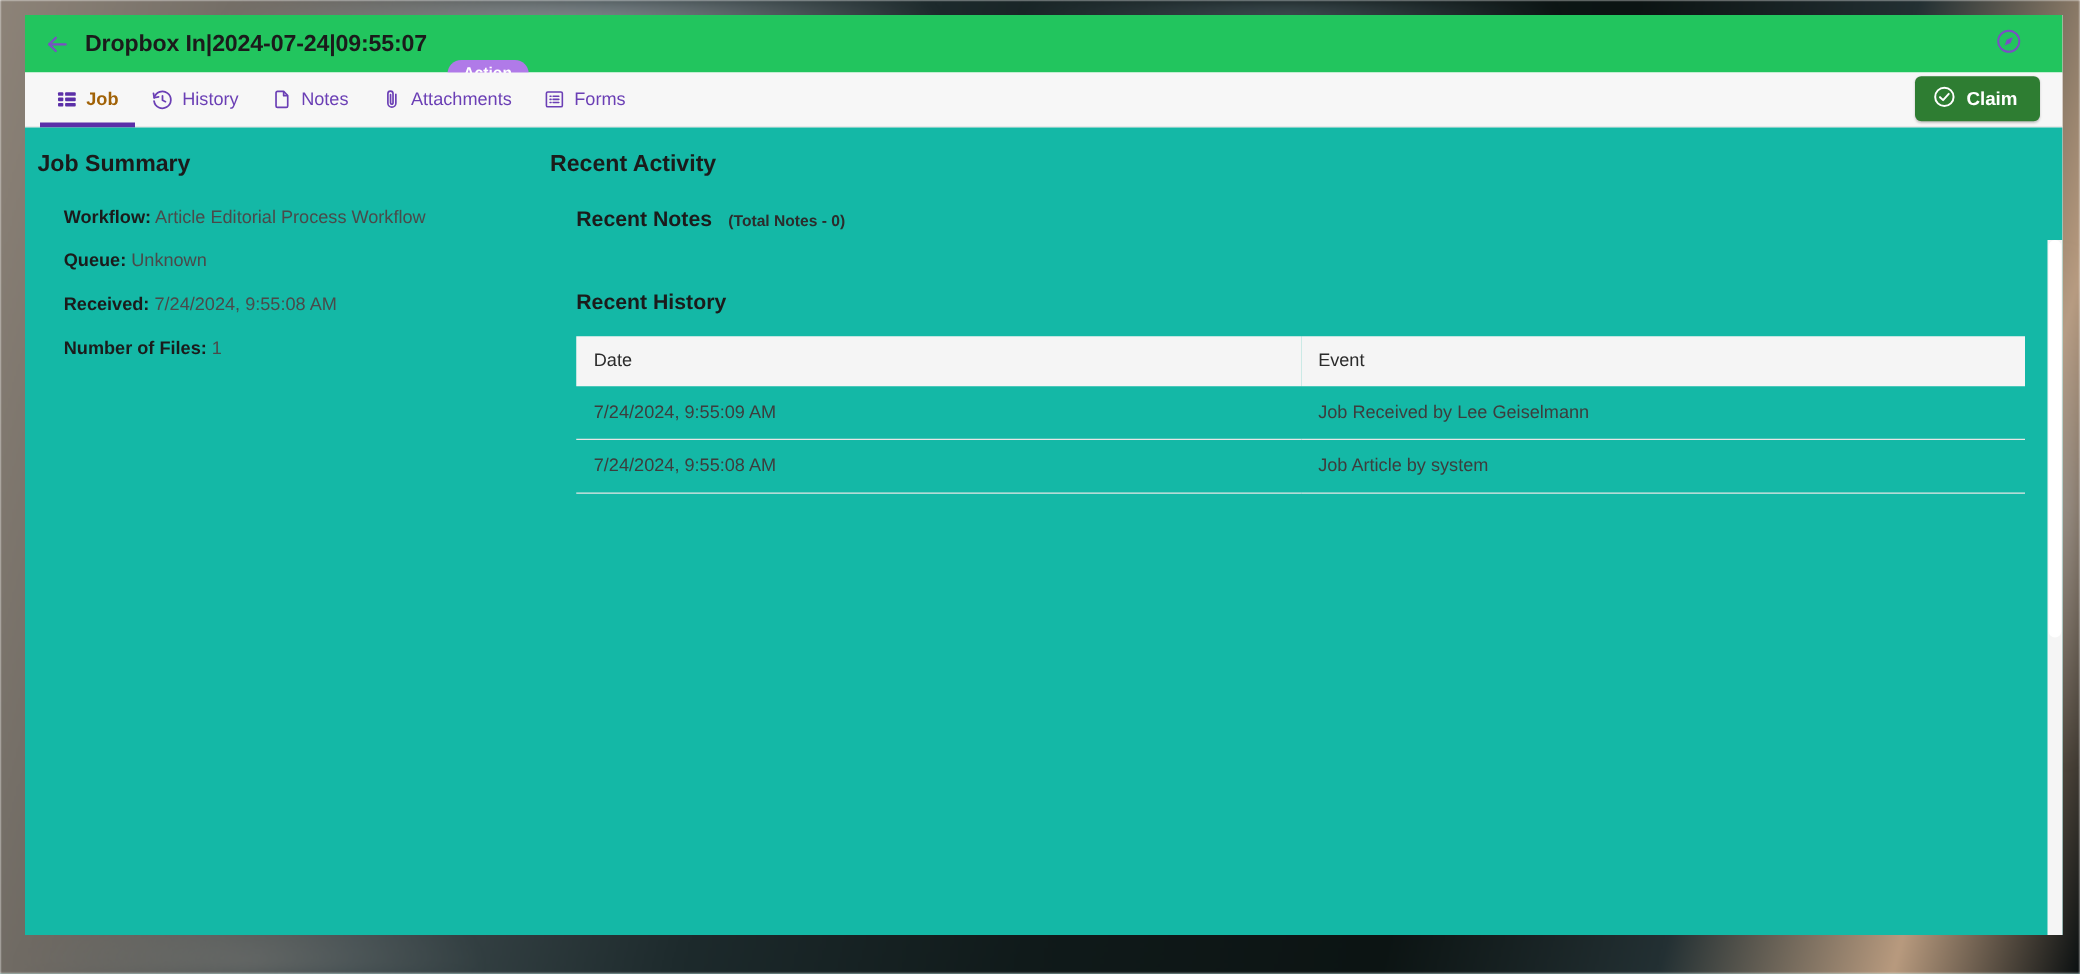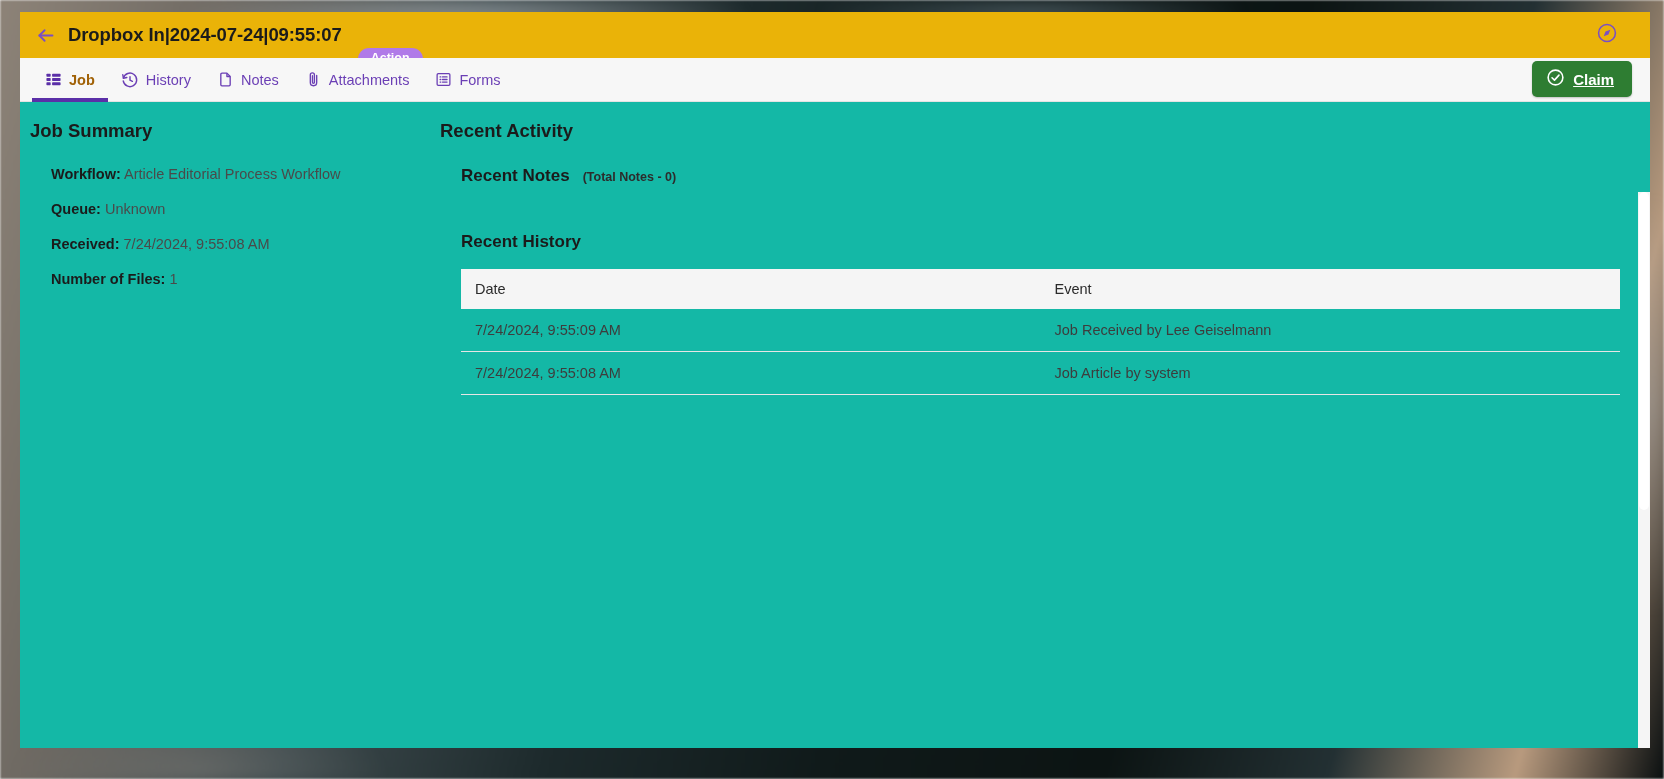--- a/index.html
+++ b/index.html
@@ -40,21 +40,21 @@
     width: 1630px;
     height: 736px;
     background: #ffffff;
     overflow: hidden;
   }
 
   
   #header-bar {
     position: relative;
     height: 46px;
-    background: #eab308;
+    background: #22c55e;
     display: flex;
     align-items: center;
     padding: 0 30px 0 10px;
   }
   #back-button {
     width: 30px; height: 30px;
     display: flex; align-items: center; justify-content: center;
     cursor: pointer;
     flex: 0 0 auto;
   }
@@ -127,21 +127,20 @@
     border-radius: 5px;
     display: flex;
     align-items: center;
     gap: 8px;
     padding: 0 18px 0 14px;
     font-size: 15px;
     font-weight: 600;
     font-family: "Liberation Sans", sans-serif;
     cursor: pointer;
     box-shadow: 0 1px 2px rgba(0,0,0,.22);
-    text-decoration: underline;
   }
 
   
   #content-area {
     position: relative;
     height: 646px;
     background: #14b8a6;
     display: flex;
     padding-top: 18px;
   }

